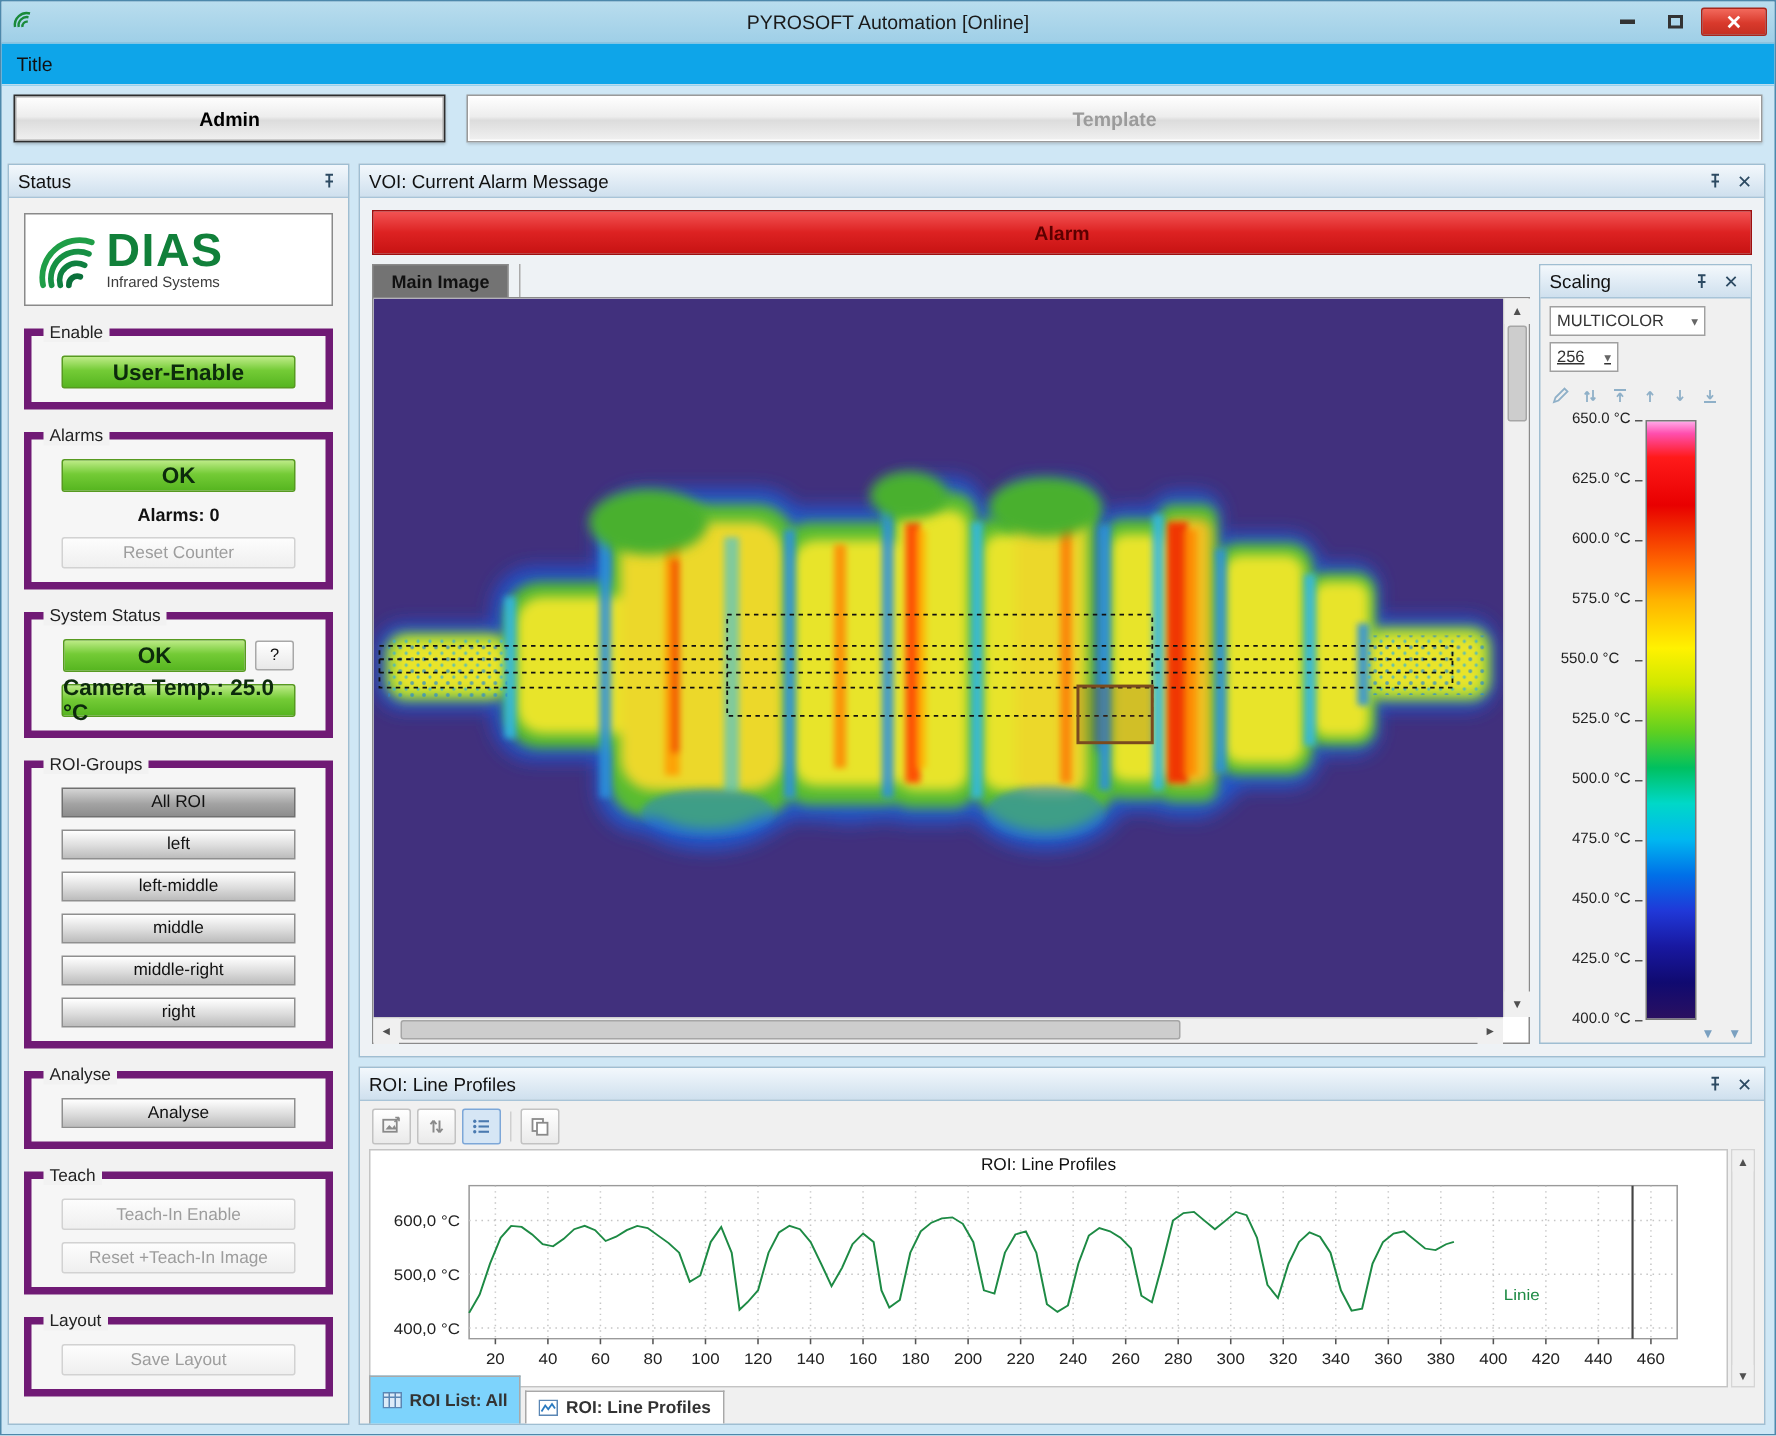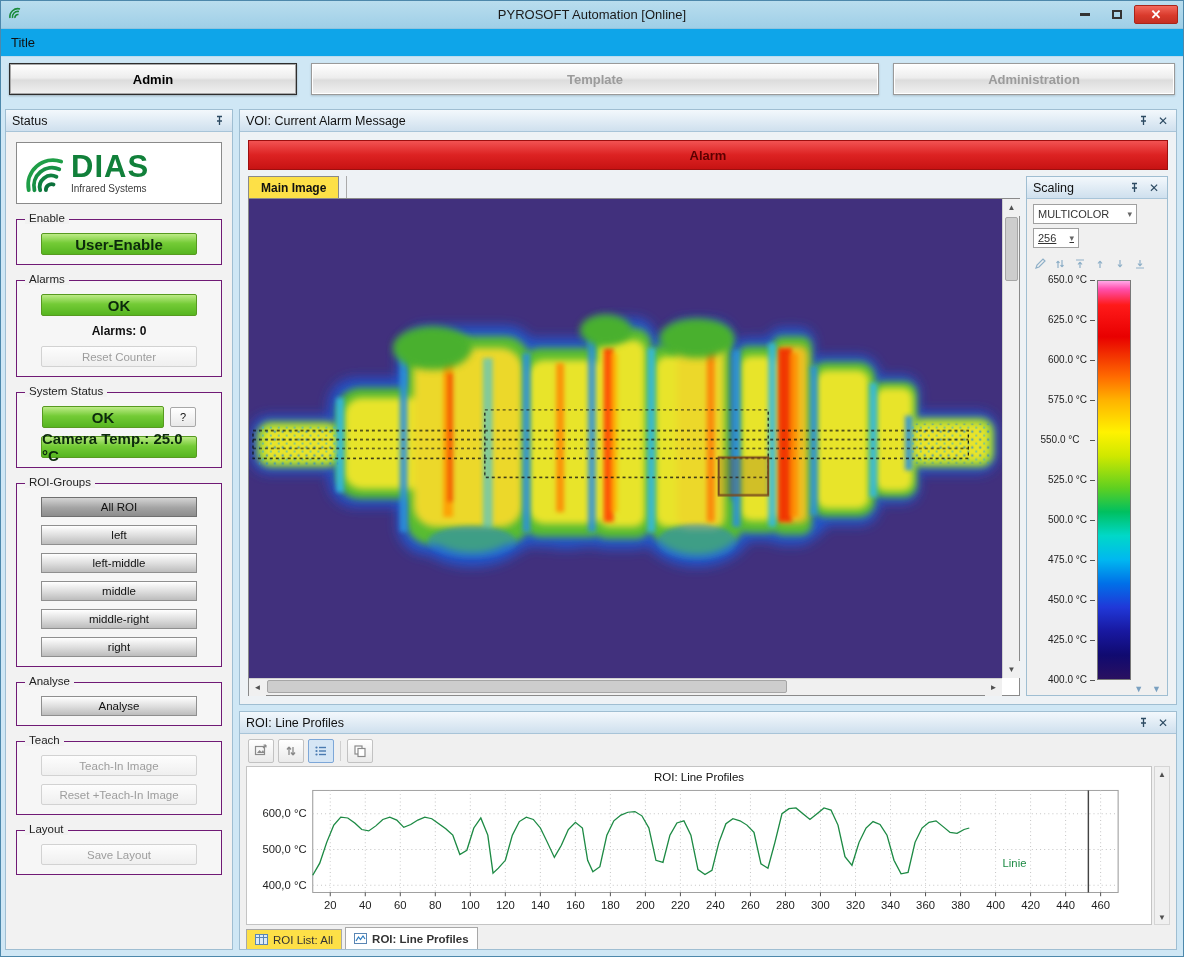--- a/index.html
+++ b/index.html
@@ -28,39 +28,39 @@
   .panel-header { height:22px; background:linear-gradient(#f3f8fc,#cfe0ee); border-bottom:1px solid #a8c4d8; display:flex; align-items:center; padding:0 6px; font-size:12.5px; color:#111; flex:none; gap:6px; }
   .panel-header .hspacer { flex:1; }
   .pin-btn,.close-btn { width:14px; height:14px; display:flex; align-items:center; justify-content:center; color:#2c4a62; font-size:12px; cursor:default; }
 
   
   .status-panel { width:228px; flex:none; border:1px solid #9fbed2; background:#f2f2f2; display:flex; flex-direction:column; }
   .status-body { flex:1; overflow:hidden; }
   .logo-box { margin:10px 10px 4px; background:#fff; border:1px solid #8a8a8a; height:62px; display:flex; align-items:center; padding:4px 6px; gap:6px; }
   .logo-name { font-size:31px; font-weight:bold; color:#11803a; letter-spacing:1px; line-height:30px; }
   .logo-sub { font-size:10px; color:#3c3c3c; margin-top:1px; }
-  .group { position:relative; border:1px solid #701a75; background:#f6f6f6; margin:15px 10px 1px; padding:13px 6px 9px; display:flex; flex-direction:column; align-items:center; gap:8px; }
+  .group { position:relative; border:5px solid #701a75; background:#f6f6f6; margin:15px 10px 1px; padding:13px 6px 9px; display:flex; flex-direction:column; align-items:center; gap:8px; }
   .group-label { position:absolute; top:-8px; left:8px; background:#f2f2f2; padding:0 4px; font-size:11.5px; color:#222; }
   .btn-green { width:156px; height:22px; background:linear-gradient(#bdeb87,#74cb36 45%,#56b520); border:1px solid #579a20; border-radius:2px; font-weight:bold; font-size:15px; color:#0c2a0c; display:flex; align-items:center; justify-content:center; }
   .btn-gray { width:156px; height:20px; background:linear-gradient(#ffffff,#dcdcdc 55%,#bcbcbc); border:1px solid #8f8f8f; font-size:11.5px; color:#111; display:flex; align-items:center; justify-content:center; }
   .btn-darkgray { background:linear-gradient(#d4d4d4,#a3a3a3 55%,#8d8d8d); border:1px solid #707070; }
   .btn-light { width:156px; height:21px; background:linear-gradient(#fdfdfd,#efefef); border:1px solid #d2d2d2; border-radius:2px; font-size:11.5px; color:#9d9d9d; display:flex; align-items:center; justify-content:center; }
   .alarm-count { font-weight:bold; font-size:12px; color:#111; }
   .sysrow { display:flex; gap:6px; align-items:center; }
   .sysrow .btn-green { width:122px; }
   .btn-help { width:26px; height:20px; background:linear-gradient(#fff,#e8e8e8); border:1px solid #a8a8a8; border-radius:2px; font-size:11px; display:flex; align-items:center; justify-content:center; }
 
   
   .right-col { flex:1; display:flex; flex-direction:column; gap:6px; min-width:0; }
   .voi-panel { height:596px; flex:none; border:1px solid #9fbed2; background:#eef2f5; display:flex; flex-direction:column; }
   .alarm-banner { margin:8px 8px 6px; height:30px; flex:none; background:linear-gradient(#f25353,#dd2222 50%,#c71313); border:1px solid #9d0f0f; display:flex; align-items:center; justify-content:center; font-weight:bold; font-size:13px; color:#5c0000; }
   .voi-content { flex:1; display:flex; padding:0 8px 8px; gap:6px; min-height:0; }
   .image-col { flex:1; display:flex; flex-direction:column; min-width:0; }
   .image-tabs { height:22px; display:flex; align-items:flex-end; flex:none; }
-  .image-tab { height:22px; padding:0 12px; background:#fde047; border:1px solid #8a8a8a; border-bottom:none; font-weight:bold; font-size:12px; display:flex; align-items:center; }
+  .image-tab { height:22px; padding:0 12px; background:#737373; border:1px solid #8a8a8a; border-bottom:none; font-weight:bold; font-size:12px; display:flex; align-items:center; }
   .image-tab-sep { width:8px; height:22px; border-right:1px solid #aaa; }
   .image-frame { flex:1; border:1px solid #8a8a8a; background:#fff; display:grid; grid-template-columns:1fr 17px; grid-template-rows:1fr 17px; min-height:0; }
   .image-viewport { position:relative; overflow:hidden; }
   .image-viewport svg { position:absolute; inset:0; width:100%; height:100%; }
   .vscroll,.hscroll { background:#f0f0f0; display:flex; }
   .vscroll { flex-direction:column; border-left:1px solid #d0d0d0; }
   .hscroll { flex-direction:row; border-top:1px solid #d0d0d0; }
   .scr-arrow { flex:none; width:17px; height:17px; display:flex; align-items:center; justify-content:center; font-size:8px; color:#505050; background:#f0f0f0; }
   .vscroll .scr-arrow:last-child,.hscroll .scr-arrow:last-child { margin-top:auto; margin-left:auto; }
   .v-thumb { width:13px; height:64px; margin:1px auto; background:#cdcdcd; border:1px solid #a6a6a6; border-radius:2px; }
@@ -89,21 +89,21 @@
   .tool-btn.active { background:#d6e6f5; border:1px solid #7da7d8; }
   .tool-sep { width:1px; height:20px; background:#cfcfcf; margin:0 2px; }
   .chart-wrap { flex:1; display:flex; min-height:0; padding:0 6px 2px; gap:2px; }
   .chart-area { flex:1; background:#fff; border:1px solid #c4c4c4; display:flex; flex-direction:column; min-width:0; }
   .chart-title { text-align:center; font-size:11.5px; padding:4px 0 0; color:#111; flex:none; }
   #profile-chart { flex:1; width:100%; min-height:0; }
   #profile-chart text { font-family:"Liberation Sans",sans-serif; }
   .chart-vscroll { width:16px; flex:none; background:#f0f0f0; border:1px solid #d5d5d5; display:flex; flex-direction:column; }
   .chart-vscroll .scr-arrow { width:14px; height:14px; }
   .roi-tabs { height:22px; flex:none; display:flex; align-items:flex-end; padding-left:6px; gap:3px; }
-  .roi-tab { height:20px; display:flex; align-items:center; gap:5px; padding:0 8px; border:1px solid #a8a8a8; border-bottom:none; background:#fde047; font-size:11.5px; color:#333; }
+  .roi-tab { height:32px; display:flex; align-items:center; gap:5px; padding:0 8px; border:1px solid #a8a8a8; border-bottom:none; background:#7dd3fc; font-size:11.5px; color:#333;font-weight:bold; }
   .roi-tab.active { background:#fff; font-weight:bold; height:22px; }
 </style>
 </head>
 <body>
 
 <div class="window">
 
   <div class="titlebar">
     <span class="app-icon">
       <svg width="16" height="16" viewBox="0 0 16 16">
@@ -128,21 +128,20 @@
     </div>
   </div>
 
   <div class="title-row">
     <span>Title</span>
   </div>
 
   <div class="tab-row">
     <div id="btn-admin" class="big-btn active">Admin</div>
     <div id="btn-template" class="big-btn">Template</div>
-    <div id="btn-administration" class="big-btn">Administration</div>
   </div>
 
   <div class="main">
 
     <div class="status-panel">
       <div class="panel-header">
         <span>Status</span>
         <span class="hspacer"></span>
         <span class="pin-btn">
           <svg width="11" height="11" viewBox="0 0 11 11">
@@ -200,21 +199,21 @@
           <div class="btn-gray">right</div>
         </div>
 
         <div class="group">
           <span class="group-label">Analyse</span>
           <div class="btn-gray">Analyse</div>
         </div>
 
         <div class="group">
           <span class="group-label">Teach</span>
-          <div class="btn-light">Teach-In Image</div>
+          <div class="btn-light">Teach-In Enable</div>
           <div class="btn-light">Reset +Teach-In Image</div>
         </div>
 
         <div class="group">
           <span class="group-label">Layout</span>
           <div class="btn-light">Save Layout</div>
         </div>
 
       </div>
     </div>

